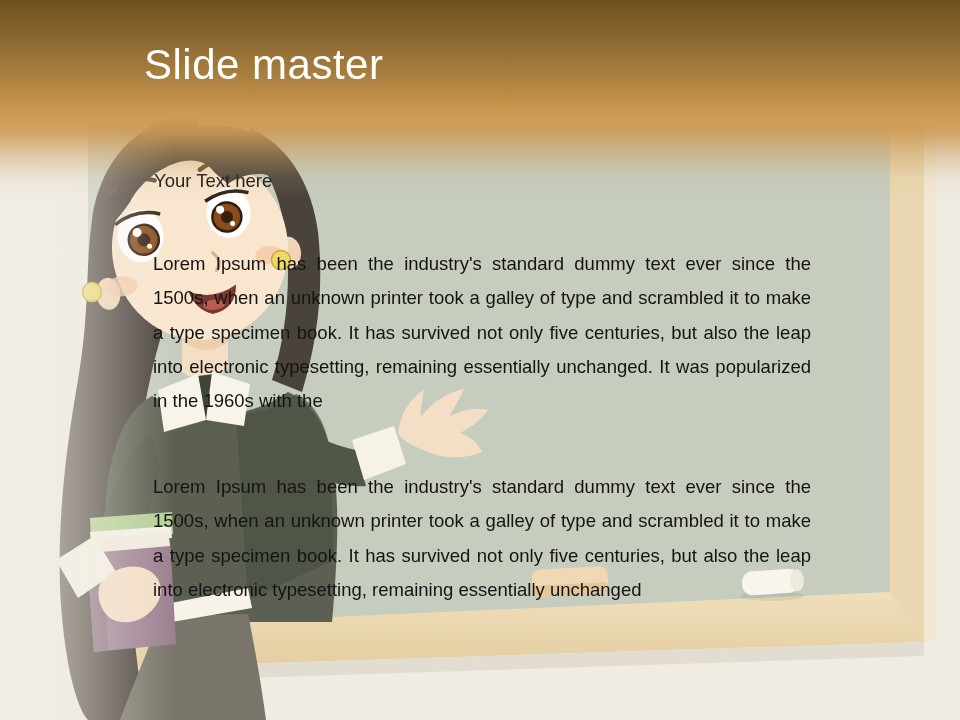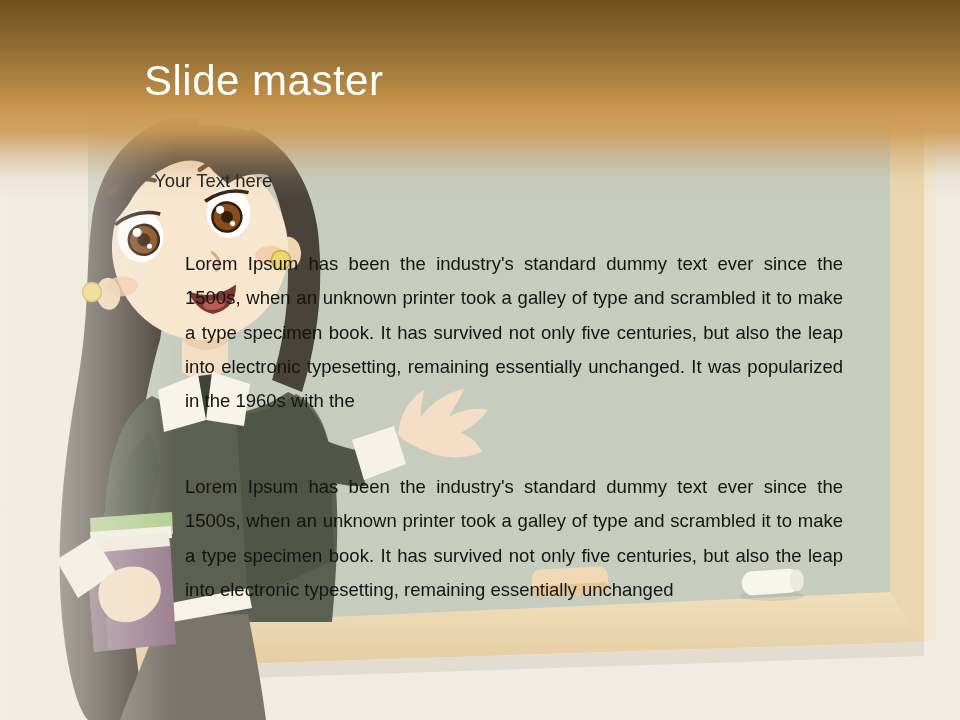--- a/index.html
+++ b/index.html
@@ -13,21 +13,21 @@
   .scene{position:absolute;inset:0;z-index:1;}
   .textlayer{position:absolute;inset:0;z-index:2;}
   .placeholder-label{
     position:absolute;left:154px;top:170px;
     font-size:18.5px;line-height:22px;color:#141414;
     cursor:text;
   }
   .para{
     position:absolute;left:153px;width:658px;
     font-size:18.5px;line-height:34.3px;color:#141414;
-    text-align:justify;cursor:text;margin-left:32px;
+    text-align:justify;cursor:text;
   }
   .para1{top:247px;}
   .para2{top:470px;}
   .header{
     position:absolute;left:0;top:0;width:960px;height:200px;z-index:3;
     background:linear-gradient(180deg,
       #6e511d 0%,
       #86642e 16%,
       #a67d3d 36%,
       #c29049 50%,
@@ -35,21 +35,21 @@
       rgba(205,155,85,0.90) 66%,
       rgba(202,160,100,0.45) 78%,
       rgba(205,175,130,0.12) 89%,
       rgba(205,175,130,0) 100%);
     pointer-events:none;
   }
   .slide-title{
     position:absolute;left:144px;top:42px;
     font-size:42px;line-height:46px;font-weight:400;color:#ffffff;
     letter-spacing:0.5px;
-    pointer-events:auto;cursor:text;margin-top:16px;
+    pointer-events:auto;cursor:text;
   }
 </style>
 </head>
 <body>
 
 <div class="slide">
 
   <svg class="scene" width="960" height="720" viewBox="0 0 960 720" aria-hidden="true">
     <defs>
       <linearGradient id="trayGrad" x1="0" y1="0" x2="0" y2="1">

